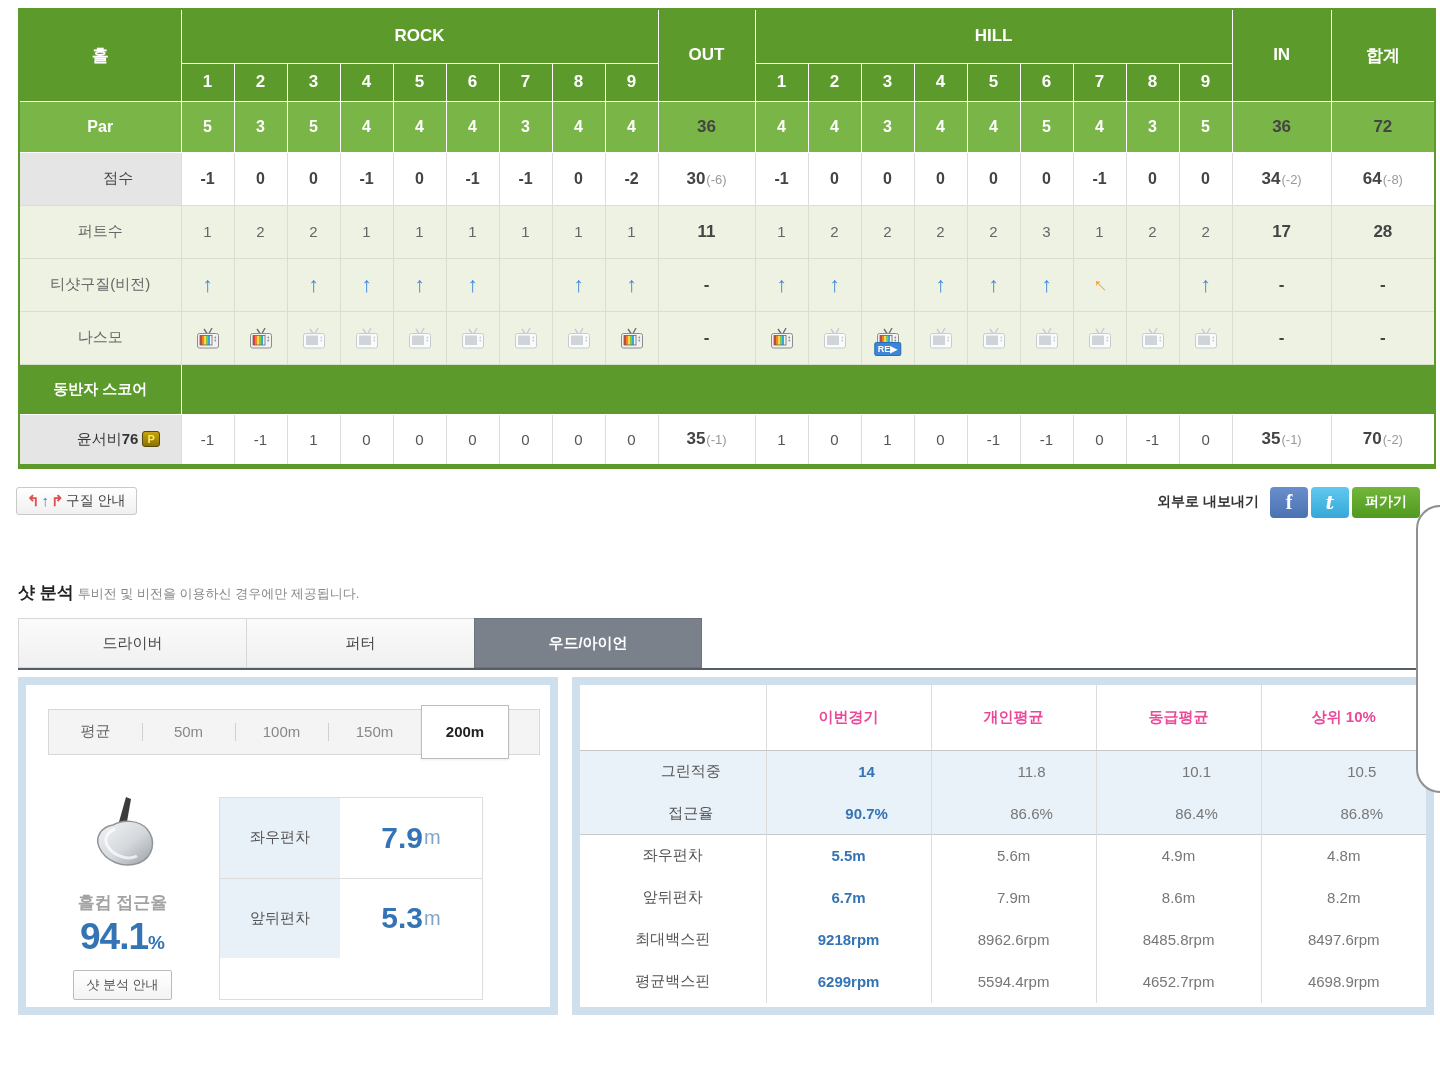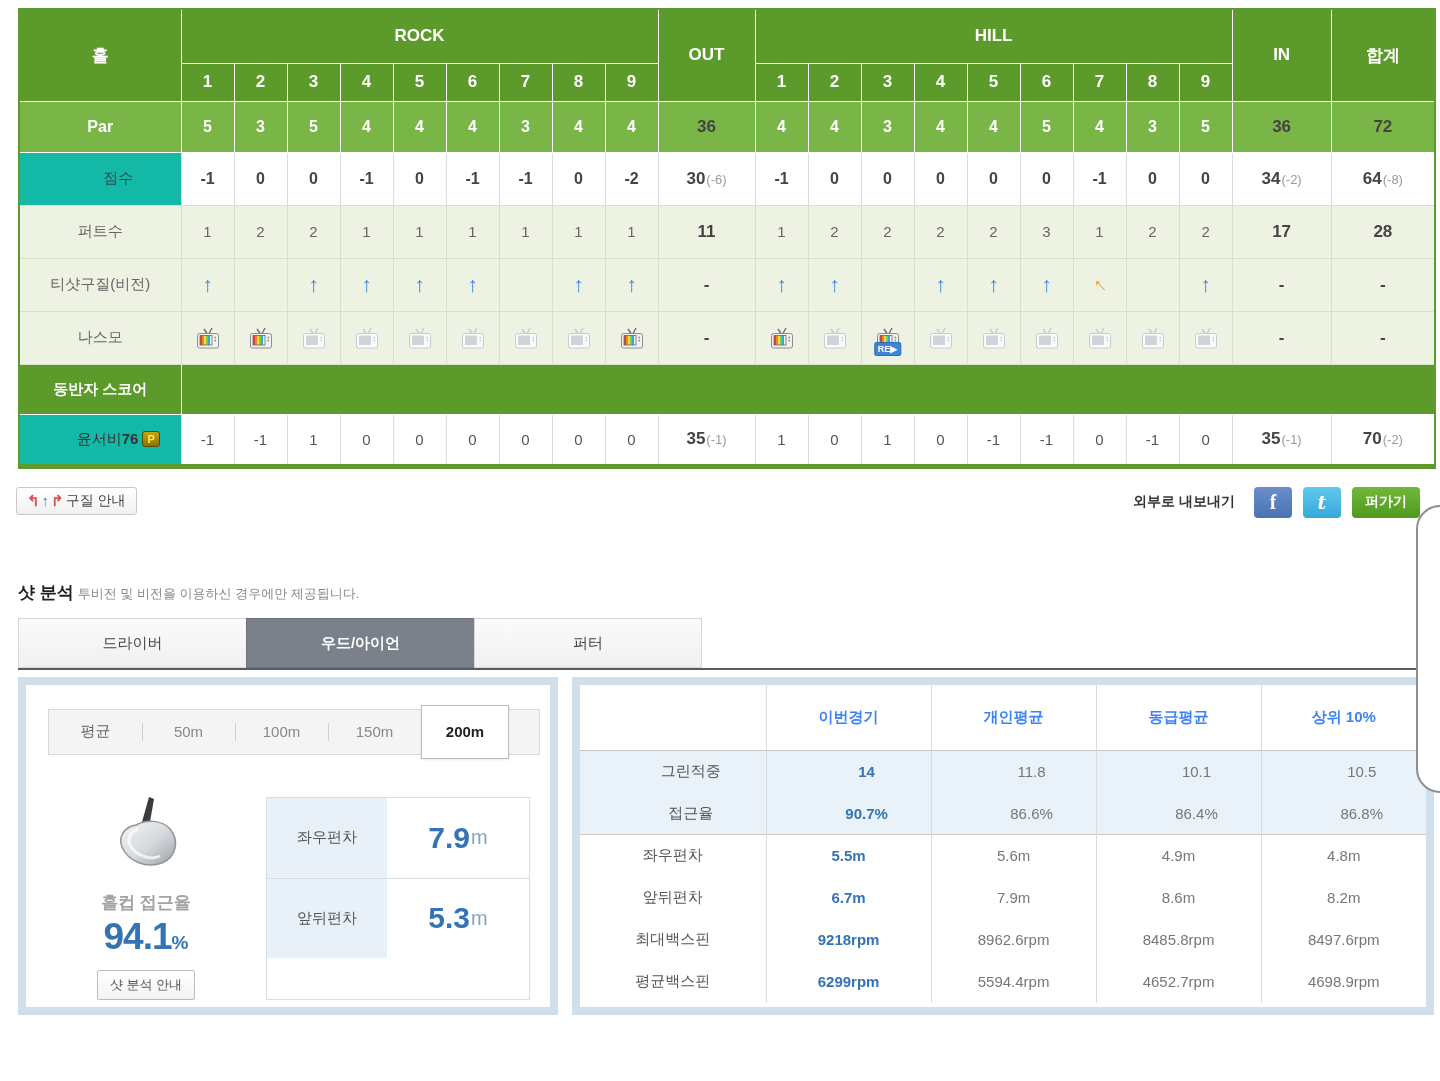--- a/index.html
+++ b/index.html
@@ -15,21 +15,21 @@
   .scorecard thead th { background: var(--header-green,#5c9a2b); color: #fff;
     border: 1px solid rgba(255,255,255,.45); font-size: 17px; }
   .tr-head1 { height: 54px; }
   .tr-head2 { height: 38px; }
   .tr-head2 th { font-size: 14px; }
   .r-par { height: 51px; }
   .r-par td { background: var(--par-green,#7ab548); color: #fff; font-weight: bold;
     font-size: 16px; border: 1px solid rgba(255,255,255,.45); }
   .r-score { height: 53px; }
   .r-score td { background: #fff; border: 1px solid #dcdcdc; font-size: 16px; font-weight: bold; color:#444; }
-  .r-score td.lbl, .r-comp td.lbl { background: #14b8a6; font-weight: normal; font-size: 15px; color:#444;padding-left:36px; }
+  .r-score td.lbl, .r-comp td.lbl { background: #e5e5e5; font-weight: normal; font-size: 15px; color:#444;padding-left:36px; }
   .r-putts, .r-tee, .r-nasmo { height: 53px; }
   .r-putts td, .r-tee td, .r-nasmo td { background: #edf2e3; border: 1px solid #d9dfcb; font-size: 15px; color:#666; }
   .r-putts td.sum { font-weight: bold; color:#444; font-size: 16px; }
   .r-tee td.sum, .r-nasmo td.sum { font-weight: bold; color:#666; }
   .r-comp-h { height: 50px; }
   .r-comp-h td { background: var(--header-green,#5c9a2b); border: 1px solid rgba(255,255,255,.45); }
   .r-comp-h td.lbl { color:#fff; font-weight: bold; font-size: 15px; }
   .r-comp { height: 52px; }
   .r-comp td { background:#fff; border: 1px solid #dcdcdc; font-size: 15px; color:#555; }
   .r-comp td.sum { font-weight: bold; color:#444; font-size: 16px; }
@@ -48,21 +48,21 @@
     border: 1px solid #57490a; color: #ffe95e; font-size: 11px; font-weight: bold;
     padding: 1px 4px; border-radius: 3px; vertical-align: 1px; }
   
   .toolbar { position: relative; margin: 18px 20px 0 16px; height: 34px; }
   .guide-btn { position: absolute; left: 0; top: 0; height: 28px; padding: 0 10px;
     background: linear-gradient(#ffffff,#f0f0f0); border: 1px solid #c9c9c9; border-radius: 3px;
     font-size: 14px; color: #444; display: inline-flex; align-items: center; gap: 2px; cursor: pointer;
     font-family: "Liberation Sans", sans-serif; }
   .g-arr { font-weight: bold; font-size: 15px; line-height: 1; }
   .g-arr.red { color: #e04f4f; } .g-arr.blue { color: #3b87dd; }
-  .share { position: absolute; right: 0; top: 0; display: flex; align-items: center; gap: 11px; }
+  .share { position: absolute; right: 0; top: 0; display: flex; align-items: center; gap: 3px; }
   .share-label { font-size: 14px; font-weight: bold; color: #333; margin-right: 8px; }
   .sns { width: 38px; height: 31px; border-radius: 4px; color: #fff; display: flex;
     align-items: center; justify-content: center; cursor: pointer; border: none; }
   .sns.fb { background: linear-gradient(#6a8ecb,#4a72b2); font-family: "Liberation Serif", serif;
     font-weight: bold; font-size: 20px; }
   .sns.tw { background: linear-gradient(#62c8ee,#34a8d9); font-weight: bold; font-size: 19px;
     font-family: "DejaVu Serif", serif; font-style: italic; }
   .sns.embed { width: 68px; background: linear-gradient(#72b73b,#4f9a1f); font-weight: bold; font-size: 14px;
     font-family: "Liberation Sans", sans-serif; }
   
@@ -88,41 +88,41 @@
     background: #f4f4f4; border: 1px solid #d8d8d8; }
   .dtab { width: 93px; text-align: center; font-size: 15px; color: #888; cursor: pointer; position: relative; }
   .dtab:first-child { color: #666; }
   .dtab + .dtab::before { content: ""; position: absolute; left: 0; top: 50%; transform: translateY(-50%);
     width: 1px; height: 18px; background: #d0d0d0; }
   .dtab.active { width: 88px; height: 54px; line-height: 52px; background: #fff; border: 1px solid #bcbcbc;
     font-weight: bold; color: #222; position: relative; top: 0; margin: -5px 0; z-index: 2;
     box-shadow: 0 1px 2px rgba(0,0,0,.08); }
   .dtab.active::before { display: none; }
   .left-content { display: flex; margin-top: 40px; }
-  .club-col { width: 240px; text-align: center; }
+  .club-col { width: 193px; text-align: center; }
   .club-icon { display: inline-block; }
   .approach-label { font-size: 17px; font-weight: bold; color: #a3a3a3; margin-top: 4px; }
   .approach-value { margin-top: 2px; color: var(--accent-blue,#3474b4); }
   .approach-value .v { font-size: 37px; font-weight: bold; letter-spacing: -1px; }
   .approach-value .u { font-size: 19px; font-weight: bold; }
   .shot-guide-btn { margin-top: 12px; background: linear-gradient(#ffffff,#f3f3f3); border: 1px solid #bbb;
     border-radius: 2px; padding: 5px 12px; font-size: 13px; color: #555; cursor: pointer;
     font-family: "Liberation Sans", sans-serif; }
   .dev-box { width: 264px; border: 1px solid #ddd; margin-top: 2px; }
   .dev-row { display: flex; height: 80px; align-items: stretch; }
   .dev-row + .dev-row { border-top: 1px solid #ddd; }
   .dev-label { width: 120px; background: #e9f1f8; display: flex; align-items: center; justify-content: center;
     font-size: 15px; color: #555; }
   .dev-value { flex: 1; display: flex; align-items: center; justify-content: center; background: #fff; text-align: right; }
   .dev-value .v { font-size: 30px; font-weight: bold; color: var(--accent-blue,#3474b4); }
   .dev-value .u { font-size: 20px; color: #7ea4c8; margin-left: 1px; }
   
   .stats { border-collapse: collapse; table-layout: fixed; width: 100%; }
   .stats th, .stats td { text-align: center; vertical-align: middle; padding: 0; }
-  .stats thead th { height: 66px; font-size: 15px; font-weight: bold; color: #3b82f6;
+  .stats thead th { height: 66px; font-size: 15px; font-weight: bold; color: #ec4899;
     border-bottom: 1px solid #c6c6c6; background: #fff; }
   .stats td { height: 42px; font-size: 15px; color: #777; background: #fff; }
   .stats td.rlbl { color: #555; }
   .stats td.cur { color: var(--accent-blue,#3474b4); font-weight: bold; }
   .stats th + th, .stats td + td { border-left: 1px solid #dcdcdc; }
   .stats tr.hl td { background: #e9f2f9; padding-left: 36px; }
   .stats tr.sep td { border-top: 1px solid #c9c9c9; }
 </style>
 </head>
 <body>
@@ -549,22 +549,22 @@
 
   <div class="side-flap"></div>
 
   <div class="sa-title-row">
     <span class="sa-title">샷 분석</span>
     <span class="sa-sub">투비전 및 비전을 이용하신 경우에만 제공됩니다.</span>
   </div>
 
   <div class="sa-tabs" id="sa-tabs">
       <div class="sa-tab">드라이버</div>
+      <div class="sa-tab">퍼터</div>
       <div class="sa-tab active">우드/아이언</div>
-      <div class="sa-tab">퍼터</div>
     </div>
 
   <div class="panels">
 
     <div class="panel left">
       <div class="dist-bar" id="dist-bar">
           <div class="dtab">평균</div>
           <div class="dtab">50m</div>
           <div class="dtab">100m</div>
           <div class="dtab">150m</div>

